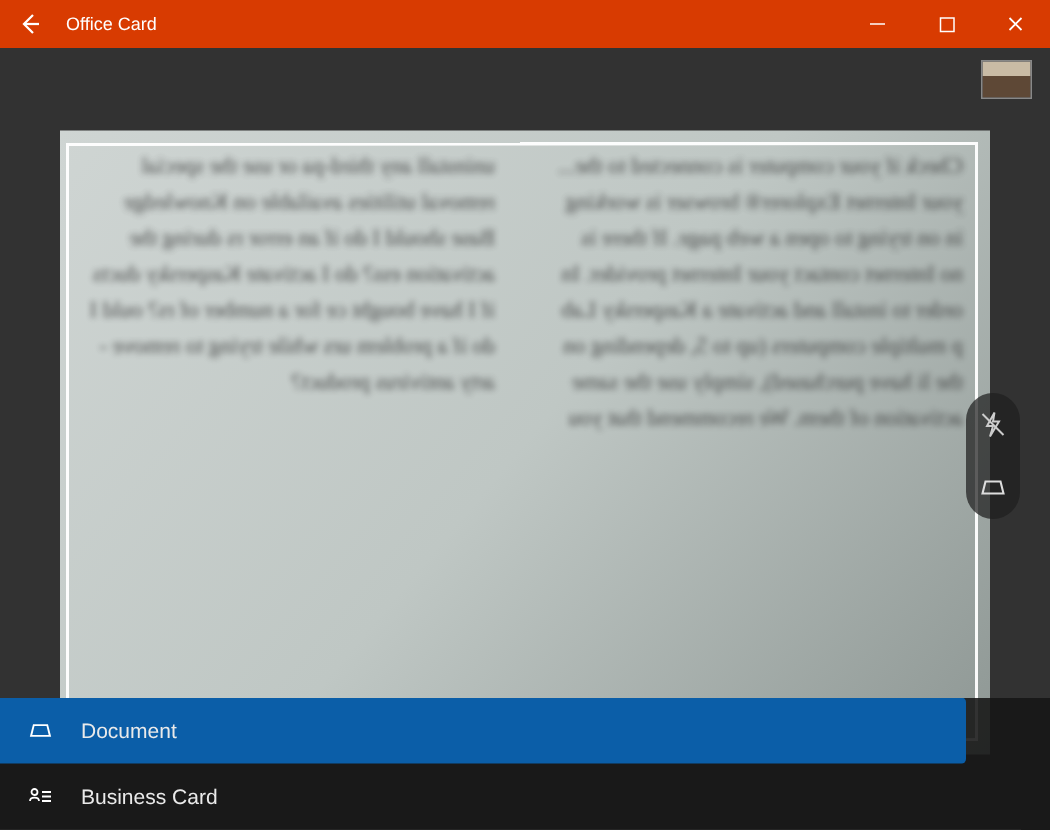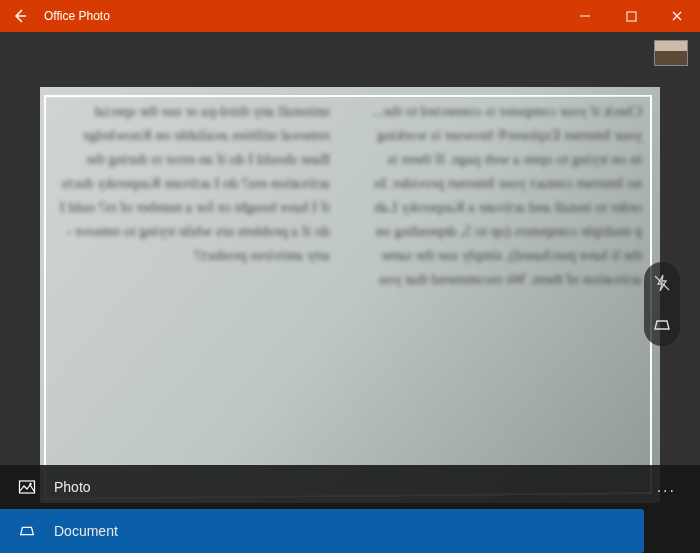--- a/index.html
+++ b/index.html
@@ -137,21 +137,21 @@
 </head>
 <body>
 
 <div class="titlebar">
   <div class="back-arrow">
     <svg width="16" height="16" viewBox="0 0 16 16">
       <path d="M10 2 L4 8 L10 14" stroke="#fff" stroke-width="1.5" fill="none"></path>
       <path d="M4 8 H14" stroke="#fff" stroke-width="1.5"></path>
     </svg>
   </div>
-  <div class="title">Office Photo</div>
+  <div class="title">Office Card</div>
   <div class="win-controls">
     <div class="win-btn">
       <svg width="12" height="12">
           <path d="M1 6 H11" stroke="#fff" stroke-width="1"></path>
         </svg>
     </div>
     <div class="win-btn">
       <svg width="11" height="11">
           <rect x="1" y="1" width="9" height="9" stroke="#fff" stroke-width="1" fill="none"></rect>
         </svg>
@@ -208,37 +208,36 @@
     </div>
     <div class="pbtn">
       <svg width="20" height="20" viewBox="0 0 20 20">
         <path d="M3 14 L17 14 L15 6 L5 6 Z" fill="none" stroke="#ddd" stroke-width="1.4"></path>
       </svg>
     </div>
   </div>
 
   <div class="mode-list">
 
-    <div class="mode-item top-row">
-      <span class="icon">
-        <svg width="18" height="18" viewBox="0 0 18 18">
-            <rect x="1.5" y="3" width="15" height="12" stroke="#fff" fill="none" stroke-width="1.2"></rect>
-            <path d="M2 13 L6 8 L9 11 L12 7 L16 13" stroke="#fff" fill="none" stroke-width="1.2"></path>
-            <circle cx="12.5" cy="6" r="1.2" fill="#fff"></circle>
-          </svg>
-      </span>
-      <span>Photo</span>
-      <span class="more">...</span>
-    </div>
 
     <div class="mode-item selected">
       <span class="icon">
         <svg width="18" height="18" viewBox="0 0 20 20">
             <path d="M3 14 L17 14 L15 6 L5 6 Z" fill="none" stroke="#fff" stroke-width="1.4"></path>
           </svg>
       </span>
       <span>Document</span>
     </div>
 
 
+    <div class="mode-item">
+      <span class="icon">
+        <svg width="18" height="18" viewBox="0 0 18 18">
+            <circle cx="5" cy="6" r="2" stroke="#fff" fill="none" stroke-width="1.2"></circle>
+            <path d="M2 12 C2 9 8 9 8 12" stroke="#fff" fill="none" stroke-width="1.2"></path>
+            <path d="M10 6 H16 M10 9 H16 M10 12 H16" stroke="#fff" stroke-width="1.2"></path>
+          </svg>
+      </span>
+      <span>Business Card</span>
+    </div>
 
   </div>
 </div>
 
 </body></html>

